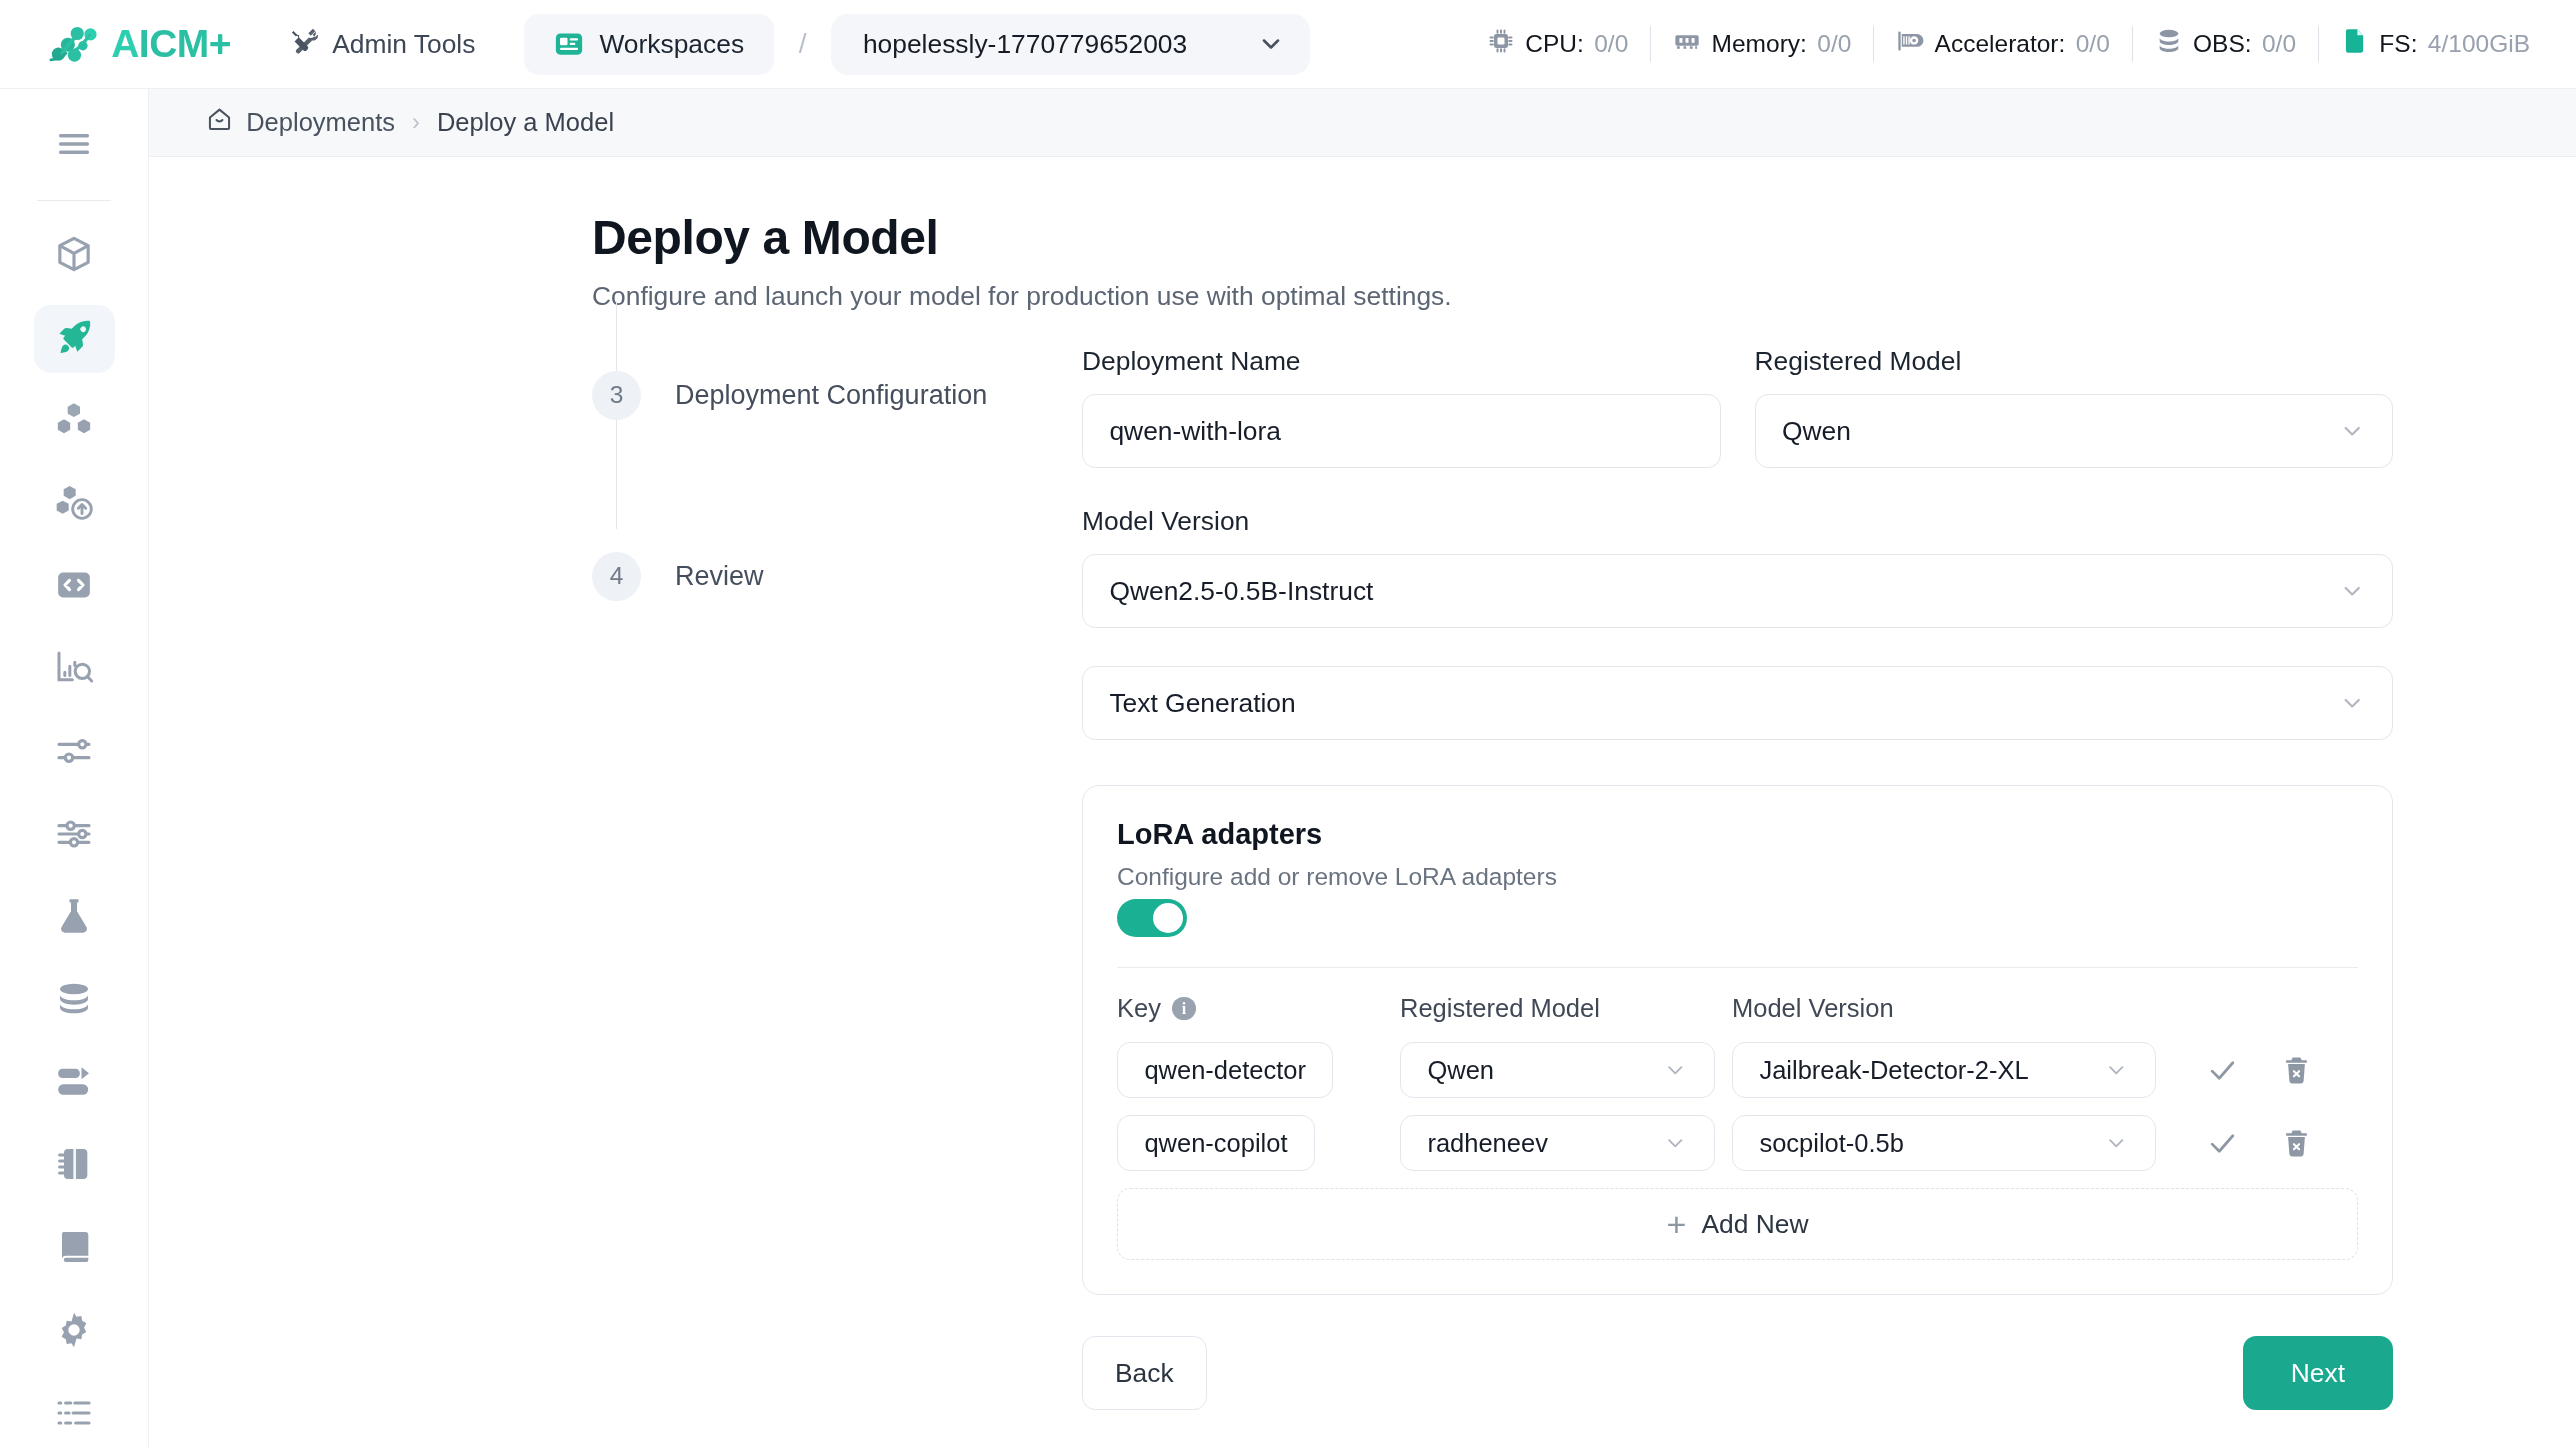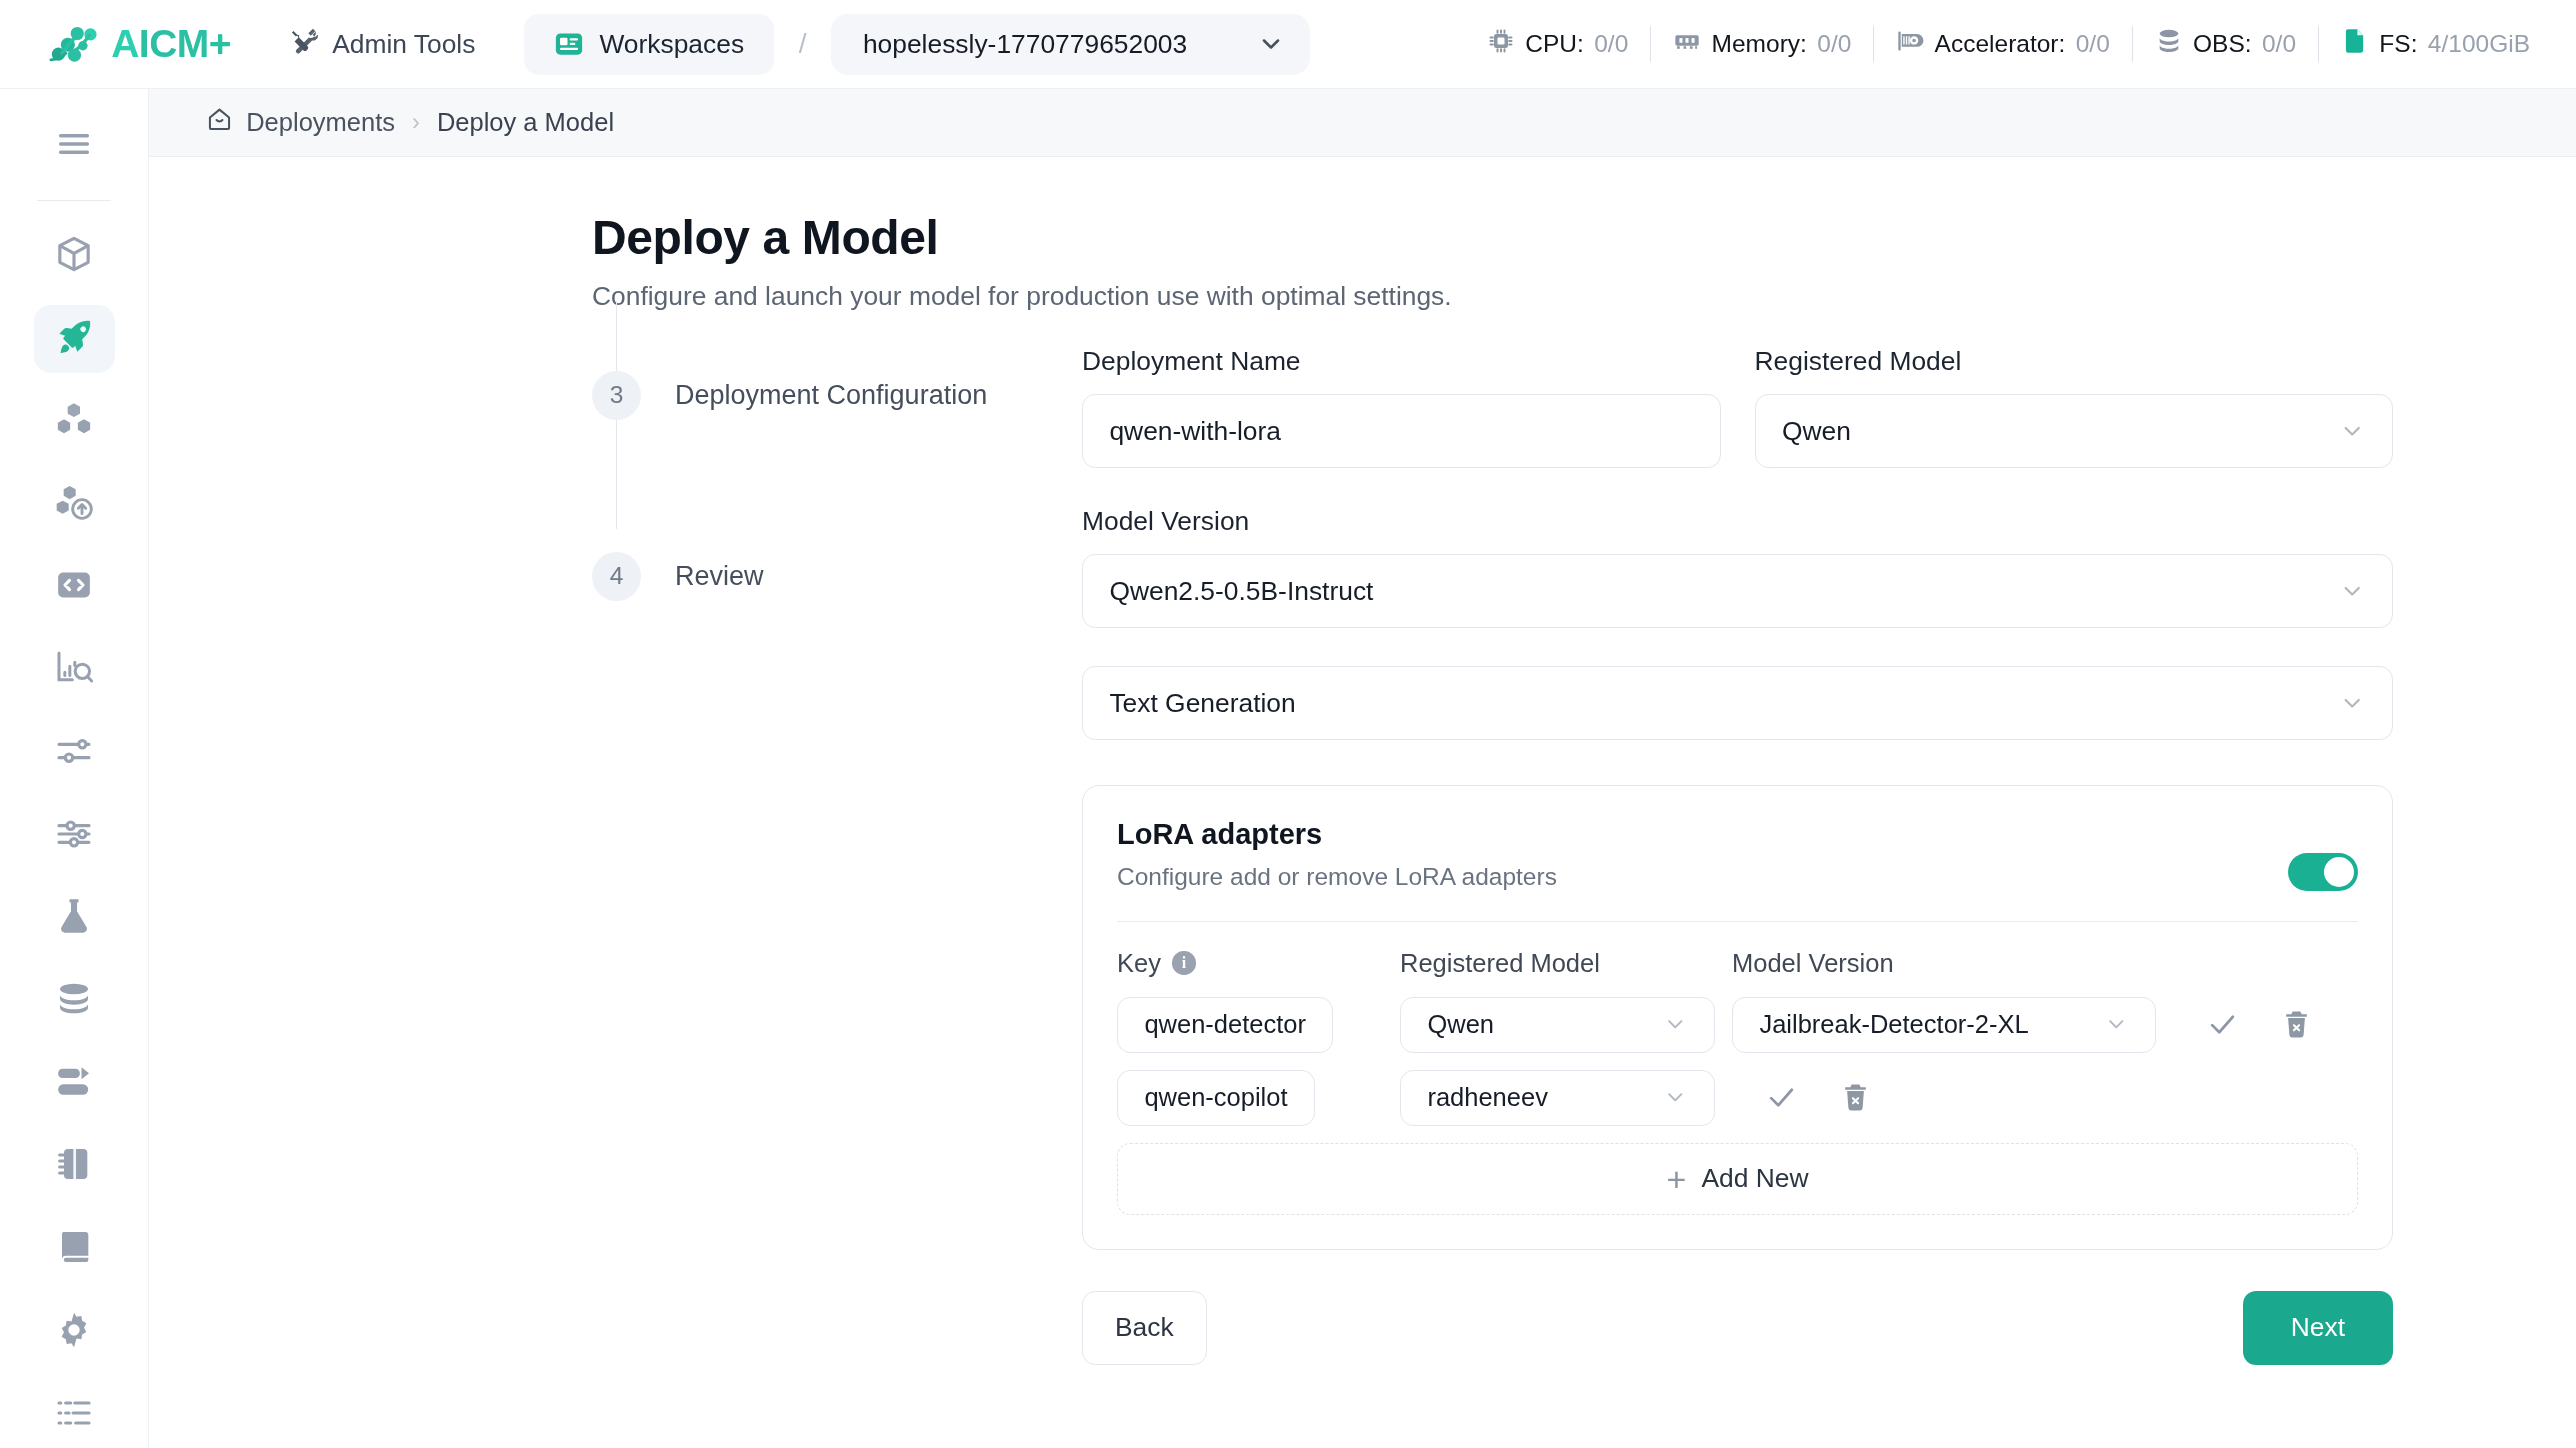--- a/index.html
+++ b/index.html
@@ -143,21 +143,21 @@
 
   .field-block { margin-top: 38px; }
 
   
   .lora-card {
     margin-top: 45px;
     border: 0.9px solid #e3e7ed; border-radius: 17px;
     padding: 32px 34px 34px 34px;
     background: #ffffff;
   }
-  .lora-head { display: flex; align-items: flex-end; justify-content: space-between; }
+  .lora-head { display: flex; align-items: flex-start; justify-content: space-between; flex-direction: column; }
   .lora-title { font-size: 29px; font-weight: 700; color: #101620; }
   .lora-desc { font-size: 24.5px; color: #6a7380; margin-top: 12.3px; }
   .toggle {
     width: 70px; height: 38px; border-radius: 21px; background: #19b093;
     position: relative; flex: none; margin-top: 7.5px;
   }
   .toggle .knob {
     position: absolute; right: 3.8px; top: 3.8px;
     width: 30px; height: 30px; border-radius: 50%; background: #ffffff;
   }
@@ -662,20 +662,30 @@
                   <div class="c-reg cell">
                     <div class="ctrl">
                         <span>radheneev</span>
                       <span class="chev">
                           <svg width="24.5" height="24.5" viewBox="0 0 24 24" fill="none" stroke="currentColor" stroke-width="1.9" stroke-linecap="round" stroke-linejoin="round">
                             <polyline points="6 9 12 15 18 9"></polyline>
                           </svg>
                         </span>
                     </div>
                   </div>
+                  <div class="c-ver cell">
+                    <div class="ctrl">
+                        <span>socpilot-0.5b</span>
+                      <span class="chev">
+                          <svg width="24.5" height="24.5" viewBox="0 0 24 24" fill="none" stroke="currentColor" stroke-width="1.9" stroke-linecap="round" stroke-linejoin="round">
+                            <polyline points="6 9 12 15 18 9"></polyline>
+                          </svg>
+                        </span>
+                    </div>
+                  </div>
                   <div class="c-act row-actions">
                     <span class="icon-btn">
                       <svg viewBox="0 0 24 24" fill="none" stroke="currentColor" stroke-width="2.1" stroke-linecap="round" stroke-linejoin="round">
                           <polyline points="4 12.5 9.5 18 20 6"></polyline>
                         </svg>
                     </span>
                     <span class="icon-btn">
                       <svg viewBox="0 0 24 24" fill="currentColor">
                           <path d="M9 2h6l1 2h4v2H4V4h4z"></path>
                           <path d="M5.5 7h13l-1 13.2A2 2 0 0 1 15.5 22h-7a2 2 0 0 1-2-1.8z"></path>

